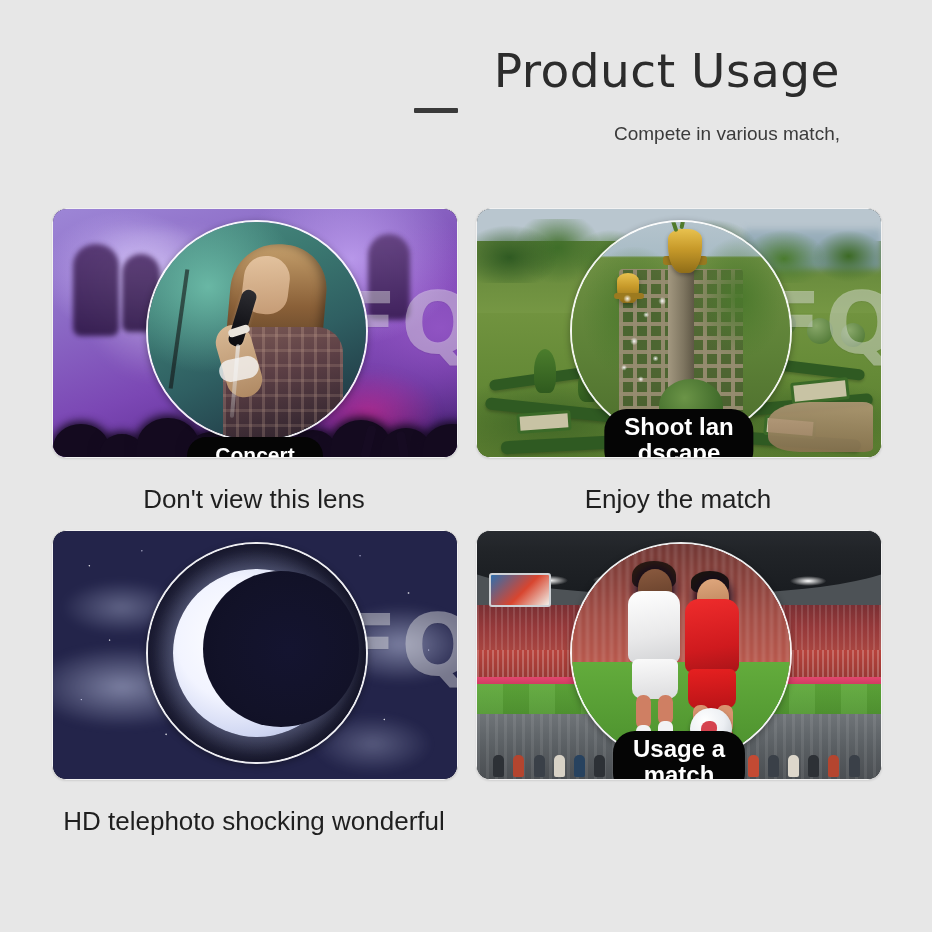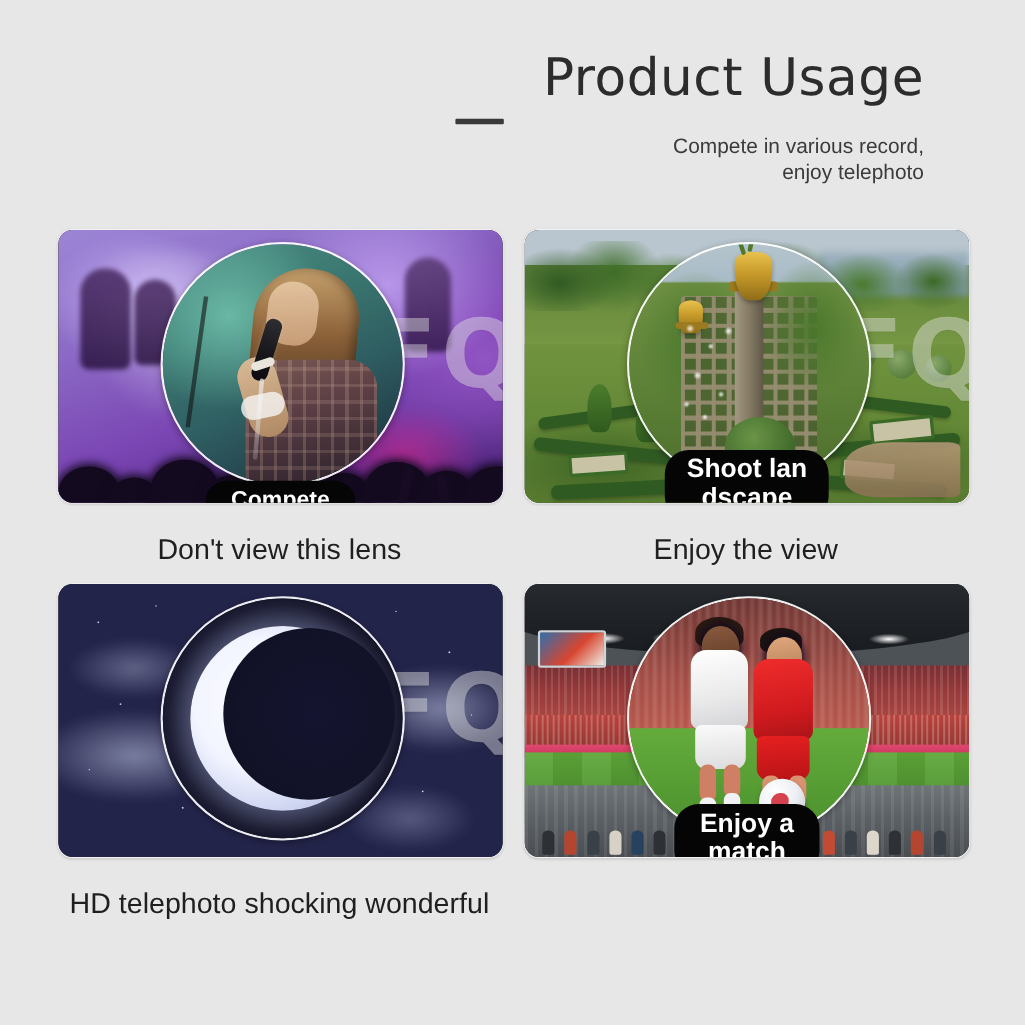--- a/index.html
+++ b/index.html
@@ -439,22 +439,21 @@
 </style>
 </head>
 <body>
 
 <div class="page">
 
   <div class="header">
     <div class="title">Product Usage</div>
     <div class="dash"></div>
     <div class="subtitle">
-      <div>Compete in various record,</div>
-      <div>enjoy telephoto</div>
+      <div>Compete in various match,</div>
     </div>
   </div>
 
   <div class="grid">
 
     <div class="cell">
       <div class="card">
         <div class="scene">
           <div class="concert-bg"></div>
           <div class="stage-glow"></div>
@@ -489,21 +488,21 @@
               <div class="plaid"></div>
             </div>
             <div class="arm"></div>
             <div class="mic"></div>
             <div class="mic-cord"></div>
             <div class="band"></div>
             <div class="cuff"></div>
           </div>
         </div>
 
-        <div class="pill one">Compete</div>
+        <div class="pill one">Concert</div>
       </div>
       <div class="caption">Don't view this lens</div>
     </div>
 
     <div class="cell">
       <div class="card">
         <div class="scene">
           <div class="garden-bg"></div>
           <div class="sky-water"></div>
           <div class="treeline"></div>
@@ -541,21 +540,21 @@
             <div class="urn-base" style="left:20%;top:33%;width:30px;height:6px;"></div>
             <div class="blossoms"></div>
             <div class="vine" style="right:4%;top:8%;width:40%;height:54%;"></div>
             <div class="shrub"></div>
           </div>
         </div>
 
         <div class="pill">Shoot lan
 dscape</div>
       </div>
-      <div class="caption">Enjoy the view</div>
+      <div class="caption">Enjoy the match</div>
     </div>
 
     <div class="cell">
       <div class="card">
         <div class="scene">
           <div class="moon-bg"></div>
           <div class="stars"></div>
           <div class="cloud" style="left:-6%;top:46%;width:46%;height:34%;"></div>
           <div class="cloud" style="left:2%;top:20%;width:30%;height:22%;opacity:.7;"></div>
           <div class="cloud" style="right:-4%;top:30%;width:36%;height:32%;"></div>
@@ -631,19 +630,19 @@
               <div class="leg" style="left:8px;top:106px;height:32px;"></div>
               <div class="leg" style="left:32px;top:106px;height:28px;"></div>
               <div class="sock" style="left:8px;top:134px;"></div>
               <div class="sock" style="left:32px;top:130px;"></div>
             </div>
 
             <div class="ballS" style="left:54%;bottom:6%;"></div>
           </div>
         </div>
 
-        <div class="pill">Enjoy a
+        <div class="pill">Usage a
 match</div>
       </div>
     </div>
 
   </div>
 </div>
 
 </body></html>

